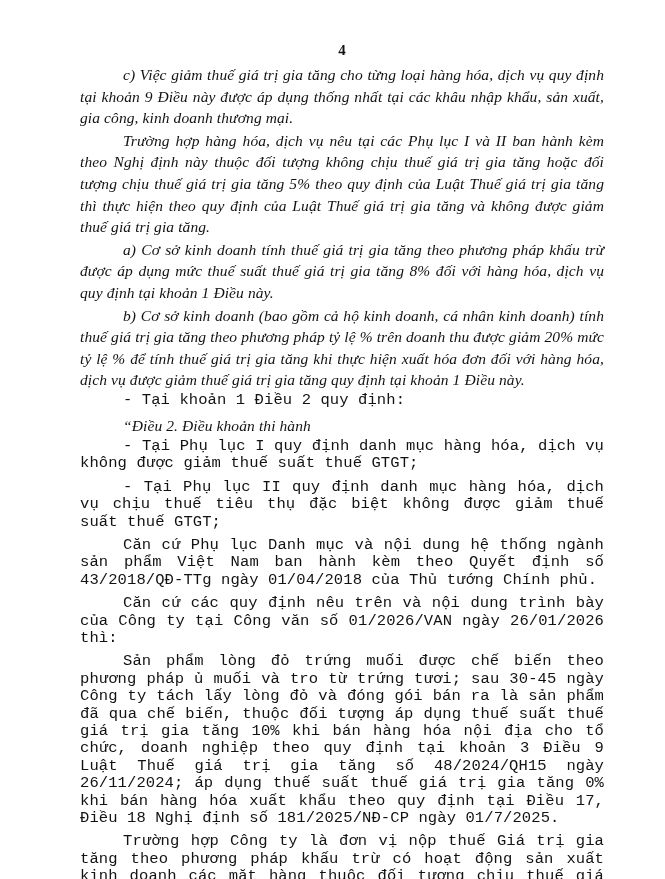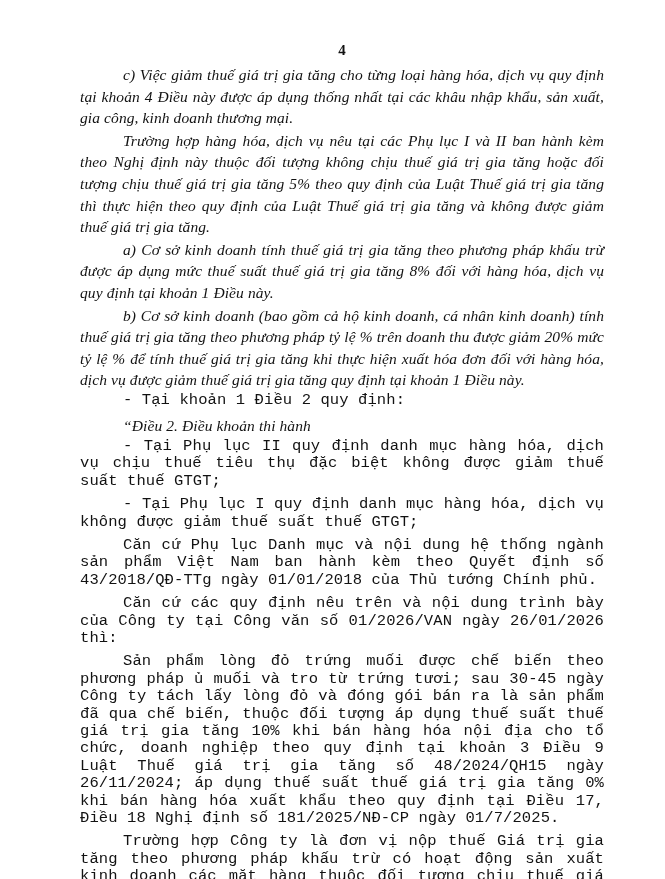--- a/index.html
+++ b/index.html
@@ -59,26 +59,26 @@
     margin-bottom: 6px;
     font-family: Liberation Mono, monospace;
   }
 </style>
 </head>
 <body>
 
 <div class="page">
   <div class="page-number">4</div>
   <div class="doc-body">
-      <p class="i">c) Việc giảm thuế giá trị gia tăng cho từng loại hàng hóa, dịch vụ quy định tại khoản 4 Điều này được áp dụng thống nhất tại các khâu nhập khẩu, sản xuất, gia công, kinh doanh thương mại.</p>
+      <p class="i">c) Việc giảm thuế giá trị gia tăng cho từng loại hàng hóa, dịch vụ quy định tại khoản 9 Điều này được áp dụng thống nhất tại các khâu nhập khẩu, sản xuất, gia công, kinh doanh thương mại.</p>
       <p class="i">Trường hợp hàng hóa, dịch vụ nêu tại các Phụ lục I và II ban hành kèm theo Nghị định này thuộc đối tượng không chịu thuế giá trị gia tăng hoặc đối tượng chịu thuế giá trị gia tăng 5% theo quy định của Luật Thuế giá trị gia tăng thì thực hiện theo quy định của Luật Thuế giá trị gia tăng và không được giảm thuế giá trị gia tăng.</p>
       <p class="i">a) Cơ sở kinh doanh tính thuế giá trị gia tăng theo phương pháp khấu trừ được áp dụng mức thuế suất thuế giá trị gia tăng 8% đối với hàng hóa, dịch vụ quy định tại khoản 1 Điều này.</p>
       <p class="i">b) Cơ sở kinh doanh (bao gồm cả hộ kinh doanh, cá nhân kinh doanh) tính thuế giá trị gia tăng theo phương pháp tỷ lệ % trên doanh thu được giảm 20% mức tỷ lệ % để tính thuế giá trị gia tăng khi thực hiện xuất hóa đơn đối với hàng hóa, dịch vụ được giảm thuế giá trị gia tăng quy định tại khoản 1 Điều này.</p>
       <p class="r">- Tại khoản 1 Điều 2 quy định:</p>
       <p class="bi">“Điều 2. Điều khoản thi hành</p>
+      <p class="r">- Tại Phụ lục I quy định danh mục hàng hóa, dịch vụ không được giảm thuế suất thuế GTGT;</p>
       <p class="r">- Tại Phụ lục II quy định danh mục hàng hóa, dịch vụ chịu thuế tiêu thụ đặc biệt không được giảm thuế suất thuế GTGT;</p>
-      <p class="r">- Tại Phụ lục I quy định danh mục hàng hóa, dịch vụ không được giảm thuế suất thuế GTGT;</p>
-      <p class="r">Căn cứ Phụ lục Danh mục và nội dung hệ thống ngành sản phẩm Việt Nam ban hành kèm theo Quyết định số 43/2018/QĐ-TTg ngày 01/01/2018 của Thủ tướng Chính phủ.</p>
+      <p class="r">Căn cứ Phụ lục Danh mục và nội dung hệ thống ngành sản phẩm Việt Nam ban hành kèm theo Quyết định số 43/2018/QĐ-TTg ngày 01/04/2018 của Thủ tướng Chính phủ.</p>
       <p class="r">Căn cứ các quy định nêu trên và nội dung trình bày của Công ty tại Công văn số 01/2026/VAN ngày 26/01/2026 thì:</p>
       <p class="r">Sản phẩm lòng đỏ trứng muối được chế biến theo phương pháp ủ muối và tro từ trứng tươi; sau 30-45 ngày Công ty tách lấy lòng đỏ và đóng gói bán ra là sản phẩm đã qua chế biến, thuộc đối tượng áp dụng thuế suất thuế giá trị gia tăng 10% khi bán hàng hóa nội địa cho tổ chức, doanh nghiệp theo quy định tại khoản 3 Điều 9 Luật Thuế giá trị gia tăng số 48/2024/QH15 ngày 26/11/2024; áp dụng thuế suất thuế giá trị gia tăng 0% khi bán hàng hóa xuất khẩu theo quy định tại Điều 17, Điều 18 Nghị định số 181/2025/NĐ-CP ngày 01/7/2025.</p>
       <p class="r">Trường hợp Công ty là đơn vị nộp thuế Giá trị gia tăng theo phương pháp khấu trừ có hoạt động sản xuất kinh doanh các mặt hàng thuộc đối tượng chịu thuế giá trị gia tăng 10% và không thuộc danh mục hàng hóa, dịch vụ quy định tại</p>
     </div>
 </div>
 
 </body></html>

